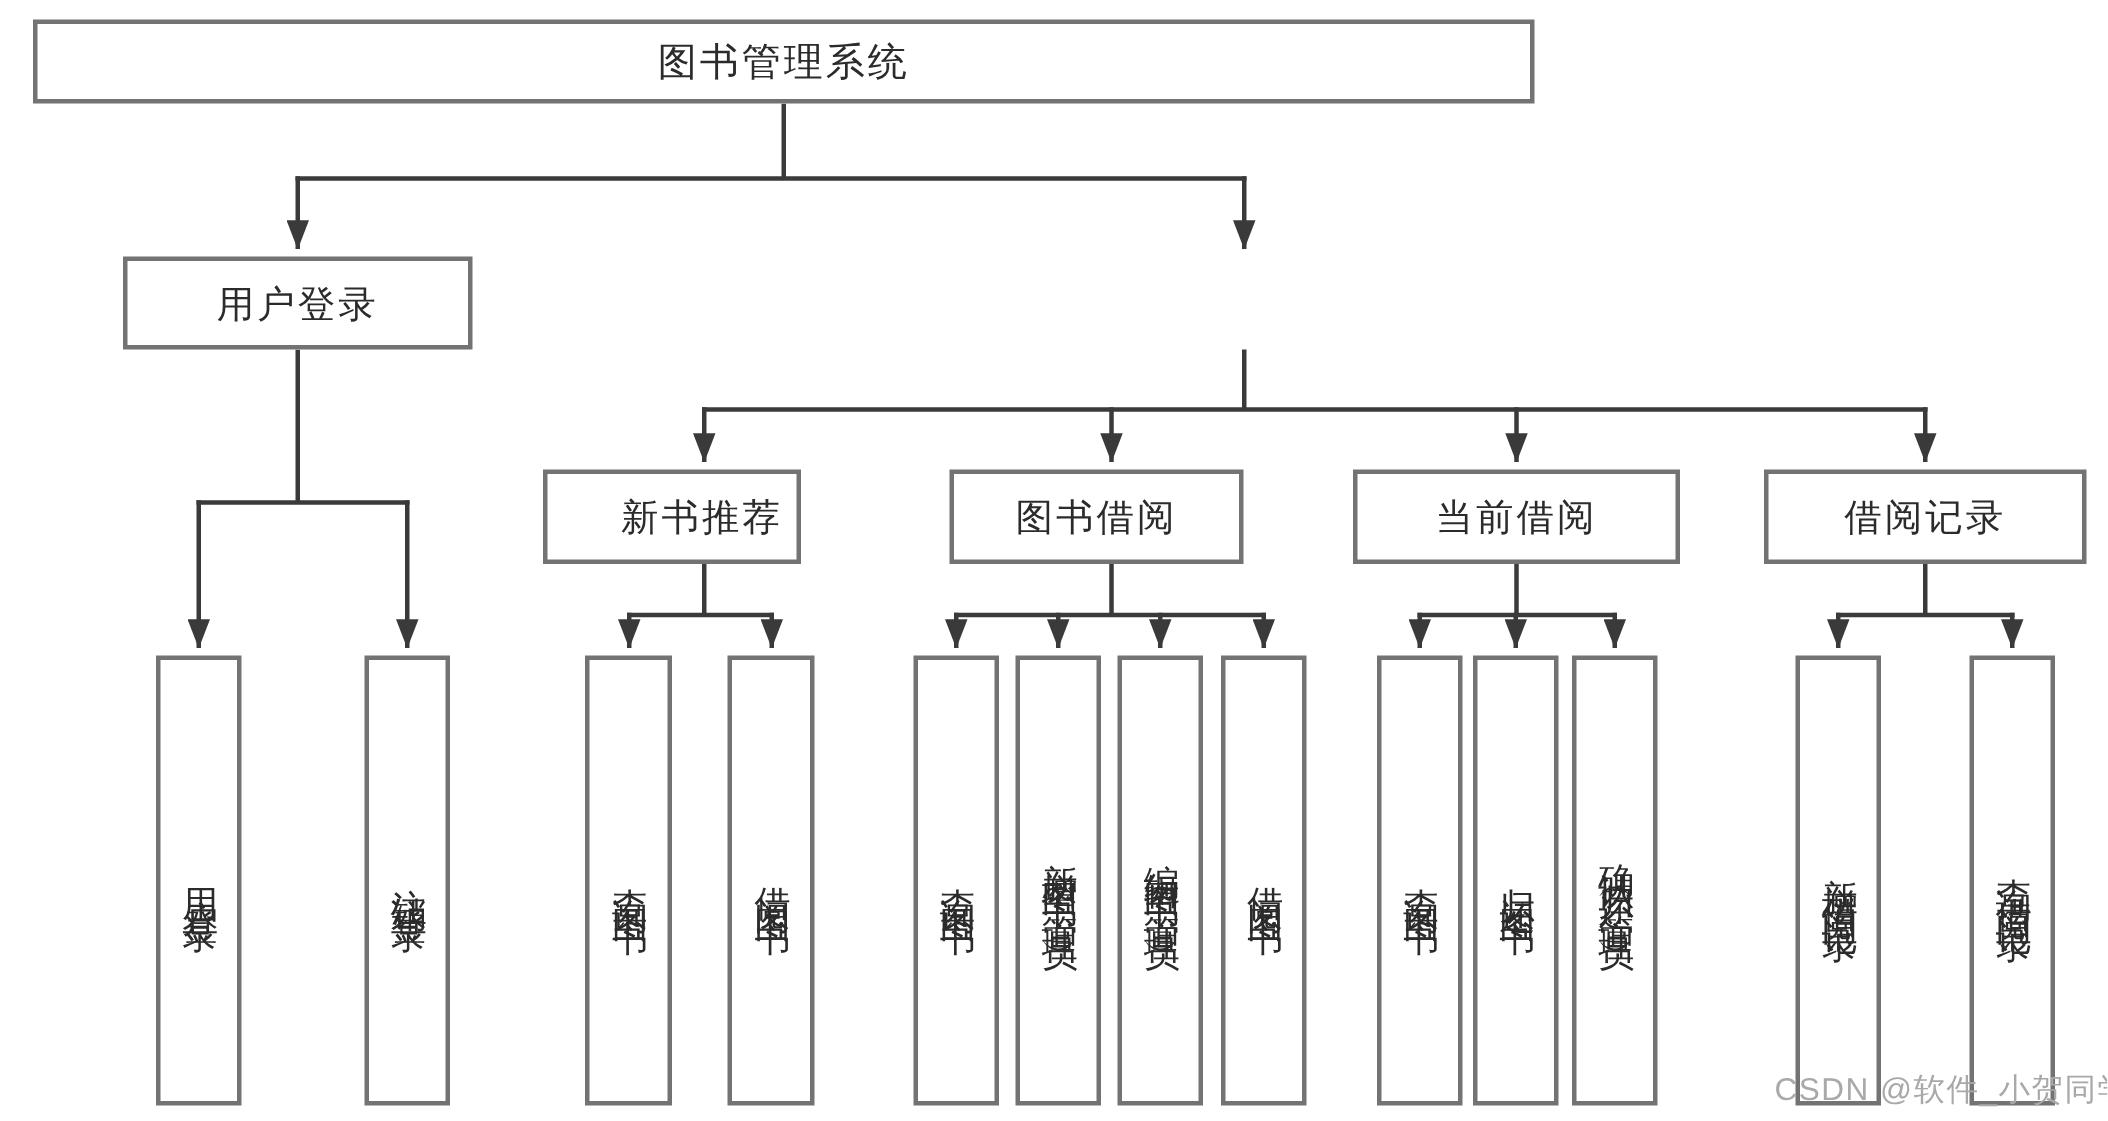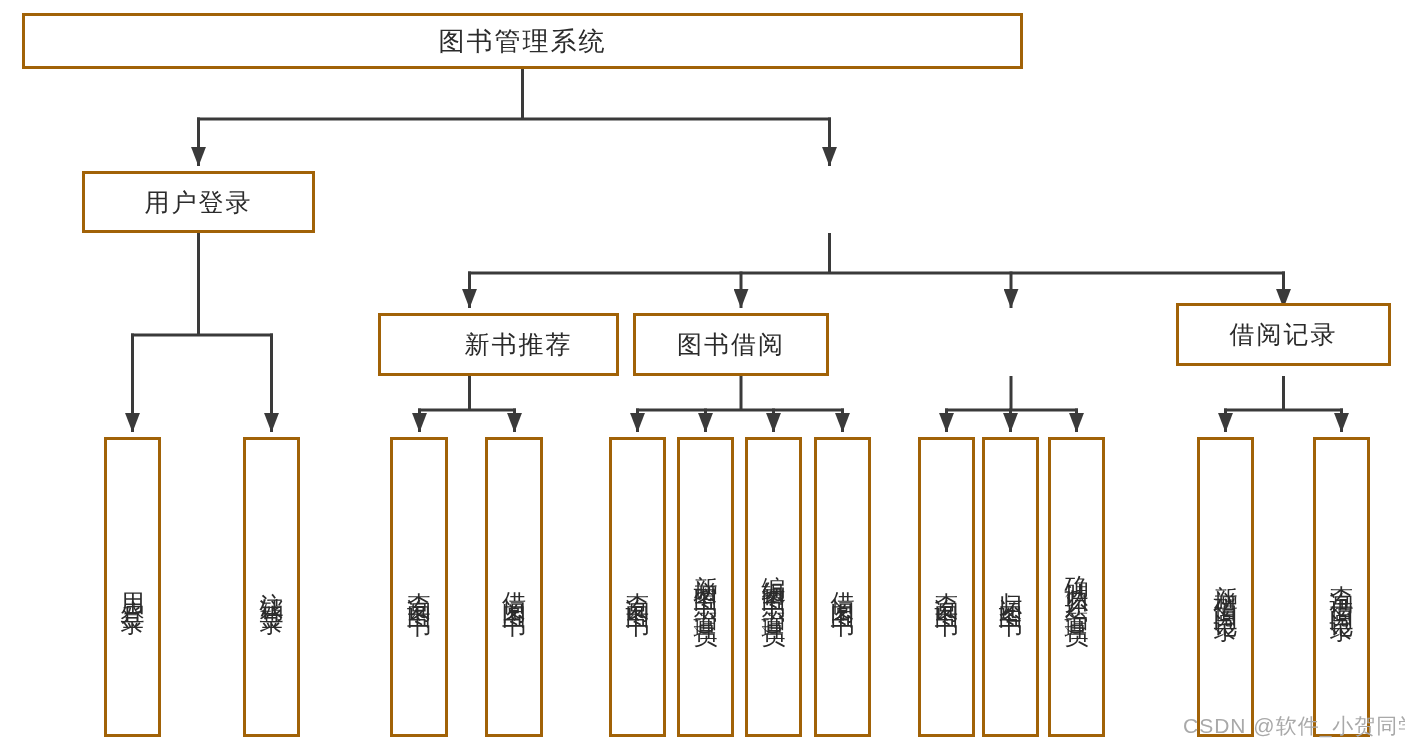--- a/index.html
+++ b/index.html
@@ -7,21 +7,21 @@
     position:relative;
     width:1405px;height:747px;
     background:#ffffff;
     overflow:hidden;
     font-family:"Liberation Sans","DejaVu Sans",sans-serif;
   }
   .connectors{position:absolute;left:0;top:0;width:1405px;height:747px;}
   .connectors path.line{stroke:#3a3a3a;stroke-width:3;fill:none;}
   .node{
     position:absolute;box-sizing:border-box;
-    border:3px solid #a16207;background:#ffffff;
+    border:3px solid #737373;background:#ffffff;
     display:flex;align-items:center;justify-content:center;
     color:#2b2b2b;text-align:center;
   }
   .h-node{font-size:25px;letter-spacing:2px;}
   .root-node{font-size:26px;letter-spacing:2px;}
   .leaf{
     writing-mode:vertical-rl;
     text-orientation:mixed;
     font-size:24px;
     letter-spacing:7px;
@@ -97,23 +97,24 @@
       <path class="line" d="M1224 410 H1343"></path>
       <path class="line" d="M1225.5 408.5 V432" marker-end="url(#arr)"></path>
       <path class="line" d="M1341.5 408.5 V432" marker-end="url(#arr)"></path>
     </g>
   </svg>
 
   <div class="node root-node" style="left:22px;top:13px;width:1001px;height:56px;">图书管理系统</div>
 
   <div class="node h-node" style="left:82px;top:171px;width:233px;height:62px;">用户登录</div>
 
-  <div class="node h-node" style="left:378px;top:313px;width:241px;height:63px;padding-left:40px;">新书推荐</div>
+  <div class="node h-node" style="left:362px;top:313px;width:172px;height:63px;padding-left:40px;">新书推荐</div>
   <div class="node h-node" style="left:633px;top:313px;width:196px;height:63px;">图书借阅</div>
-  <div class="node h-node" style="left:1176px;top:303px;width:215px;height:63px;">借阅记录</div>
+  <div class="node h-node" style="left:902px;top:313px;width:218px;height:63px;">当前借阅</div>
+  <div class="node h-node" style="left:1176px;top:313px;width:215px;height:63px;">借阅记录</div>
 
   <div class="node leaf" style="left:104px;top:437px;width:57px;height:300px;">用户登录</div>
   <div class="node leaf" style="left:243px;top:437px;width:57px;height:300px;">注销登录</div>
 
   <div class="node leaf" style="left:390px;top:437px;width:58px;height:300px;">查询图书</div>
   <div class="node leaf" style="left:485px;top:437px;width:58px;height:300px;">借阅图书</div>
 
   <div class="node leaf" style="left:609px;top:437px;width:57px;height:300px;">查询图书</div>
   <div class="node leaf" style="left:677px;top:437px;width:57px;height:300px;">新增图书（管理员）</div>
   <div class="node leaf" style="left:745px;top:437px;width:57px;height:300px;">编辑图书（管理员）</div>

